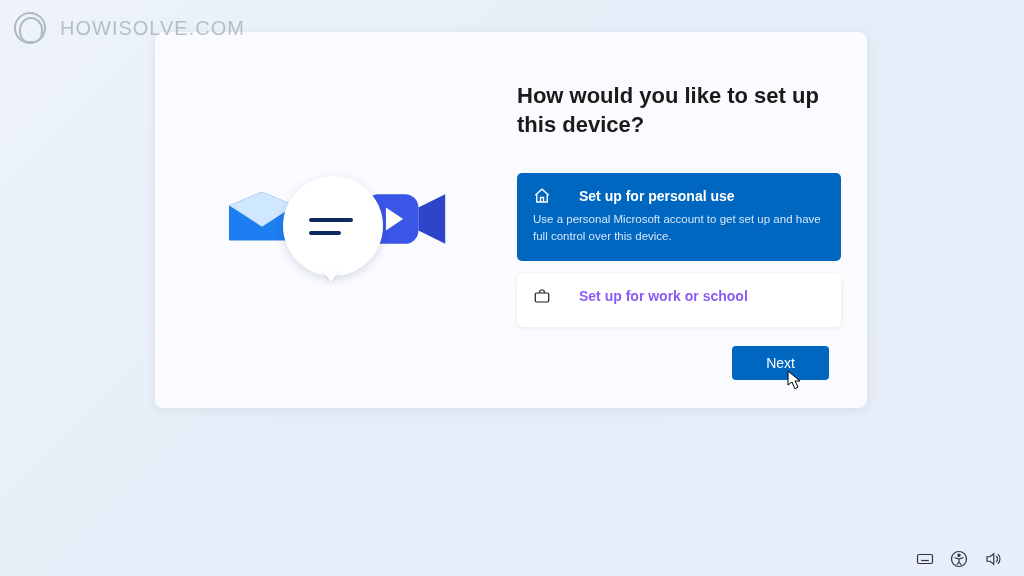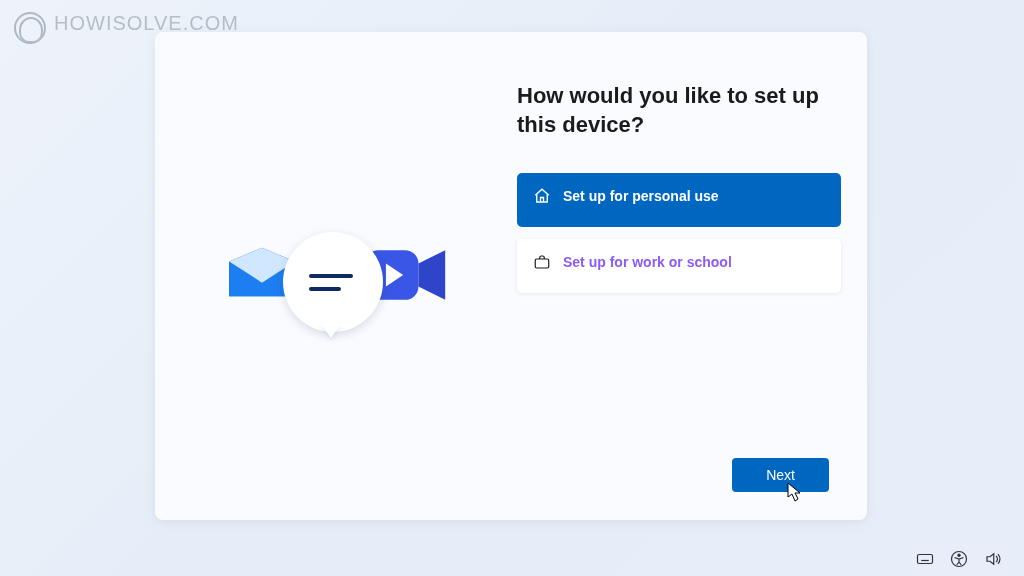--- a/index.html
+++ b/index.html
@@ -4,38 +4,38 @@
 <style>
   * { box-sizing: border-box; margin: 0; padding: 0; }
   html, body { width: 1024px; height: 576px; overflow: hidden; font-family: "Segoe UI", Arial, sans-serif; }
   body {
     background: linear-gradient(135deg, #eef3fa 0%, #e4edf8 50%, #e8eef9 100%);
     position: relative;
   }
   .watermark {
     position: absolute;
     top: 12px; left: 14px;
-    display: flex; gap: 8px;
+    display: flex; align-items: center; gap: 14px;
     opacity: 0.55;
     z-index: 50;
   }
   .watermark .logo {
     width: 32px; height: 32px; border-radius: 50%;
     border: 2px solid #7a8a94;
     position: relative; overflow: hidden;
   }
   .watermark .logo::before {
     content: ""; position: absolute; left: 3px; top: 3px; width: 20px; height: 22px;
     border: 2px solid #7a8a94; border-radius: 60% 60% 50% 50%;
   }
   .watermark .text { font-size: 20px; letter-spacing: 1px; color: #8a959c; font-weight: 300; }
   .window {
     position: absolute;
     left: 155px; top: 32px;
-    width: 712px; height: 488px;
+    width: 712px; height: 376px;
     background: #fafbff;
     border-radius: 8px;
     box-shadow: 0 2px 12px rgba(0,0,0,0.07);
     display: flex;
   }
   .left-pane {
     width: 50%;
     display: flex; align-items: center; justify-content: center;
     position: relative;
   }
@@ -81,21 +81,21 @@
   }
   .option-card.selected {
     background: #0067c0;
     color: #fff;
   }
   .option-card.unselected {
     background: #fff;
     box-shadow: 0 1px 4px rgba(0,0,0,0.08);
     color: #5a6772;
   }
-  .option-head { display: flex; align-items: center; gap: 12px; margin-bottom: 6px; }
+  .option-head { display: flex; align-items: center; gap: 28px; margin-bottom: 6px; }
   .option-head .opt-icon { width: 18px; height: 18px; display:flex; align-items:center; justify-content:center; }
   .option-title { font-size: 14px; font-weight: 600; }
   .option-card.selected .option-title { color: #fff; }
   .option-card.unselected .option-title { color: #8b5cf6; }
   .option-desc { font-size: 11.5px; line-height: 1.45; }
   .option-card.selected .option-desc { color: #d3e6fb; }
   .option-card.unselected .option-desc { color: #8a949e; }
   .next-btn {
     position: absolute; right: 38px; bottom: 28px;
     background: #0067c0; color: #fff;
@@ -154,20 +154,21 @@
       <div class="option-head">
         <span class="opt-icon">
           <svg viewBox="0 0 24 24" width="18" height="18" fill="none" stroke="#fff" stroke-width="1.8">
             <path d="M3 11 L12 3 L21 11"></path>
               <path d="M5 10 V20 H19 V10"></path>
               <path d="M10 20 V14 H14 V20"></path>
           </svg>
         </span>
         <span class="option-title">Set up for personal use</span>
       </div>
+      <div class="option-desc">Use a personal Microsoft account to get set up and have full control over this device.</div>
     </div>
 
     <div class="option-card unselected">
       <div class="option-head">
         <span class="opt-icon">
           <svg viewBox="0 0 24 24" width="18" height="18" fill="none" stroke="#1b1b1b" stroke-width="1.6">
             <rect x="3" y="8" width="18" height="12" rx="2"></rect>
               <path d="M9 8 V6 a2 2 0 0 1 2-2 h2 a2 2 0 0 1 2 2 V8"></path>
           </svg>
         </span>

